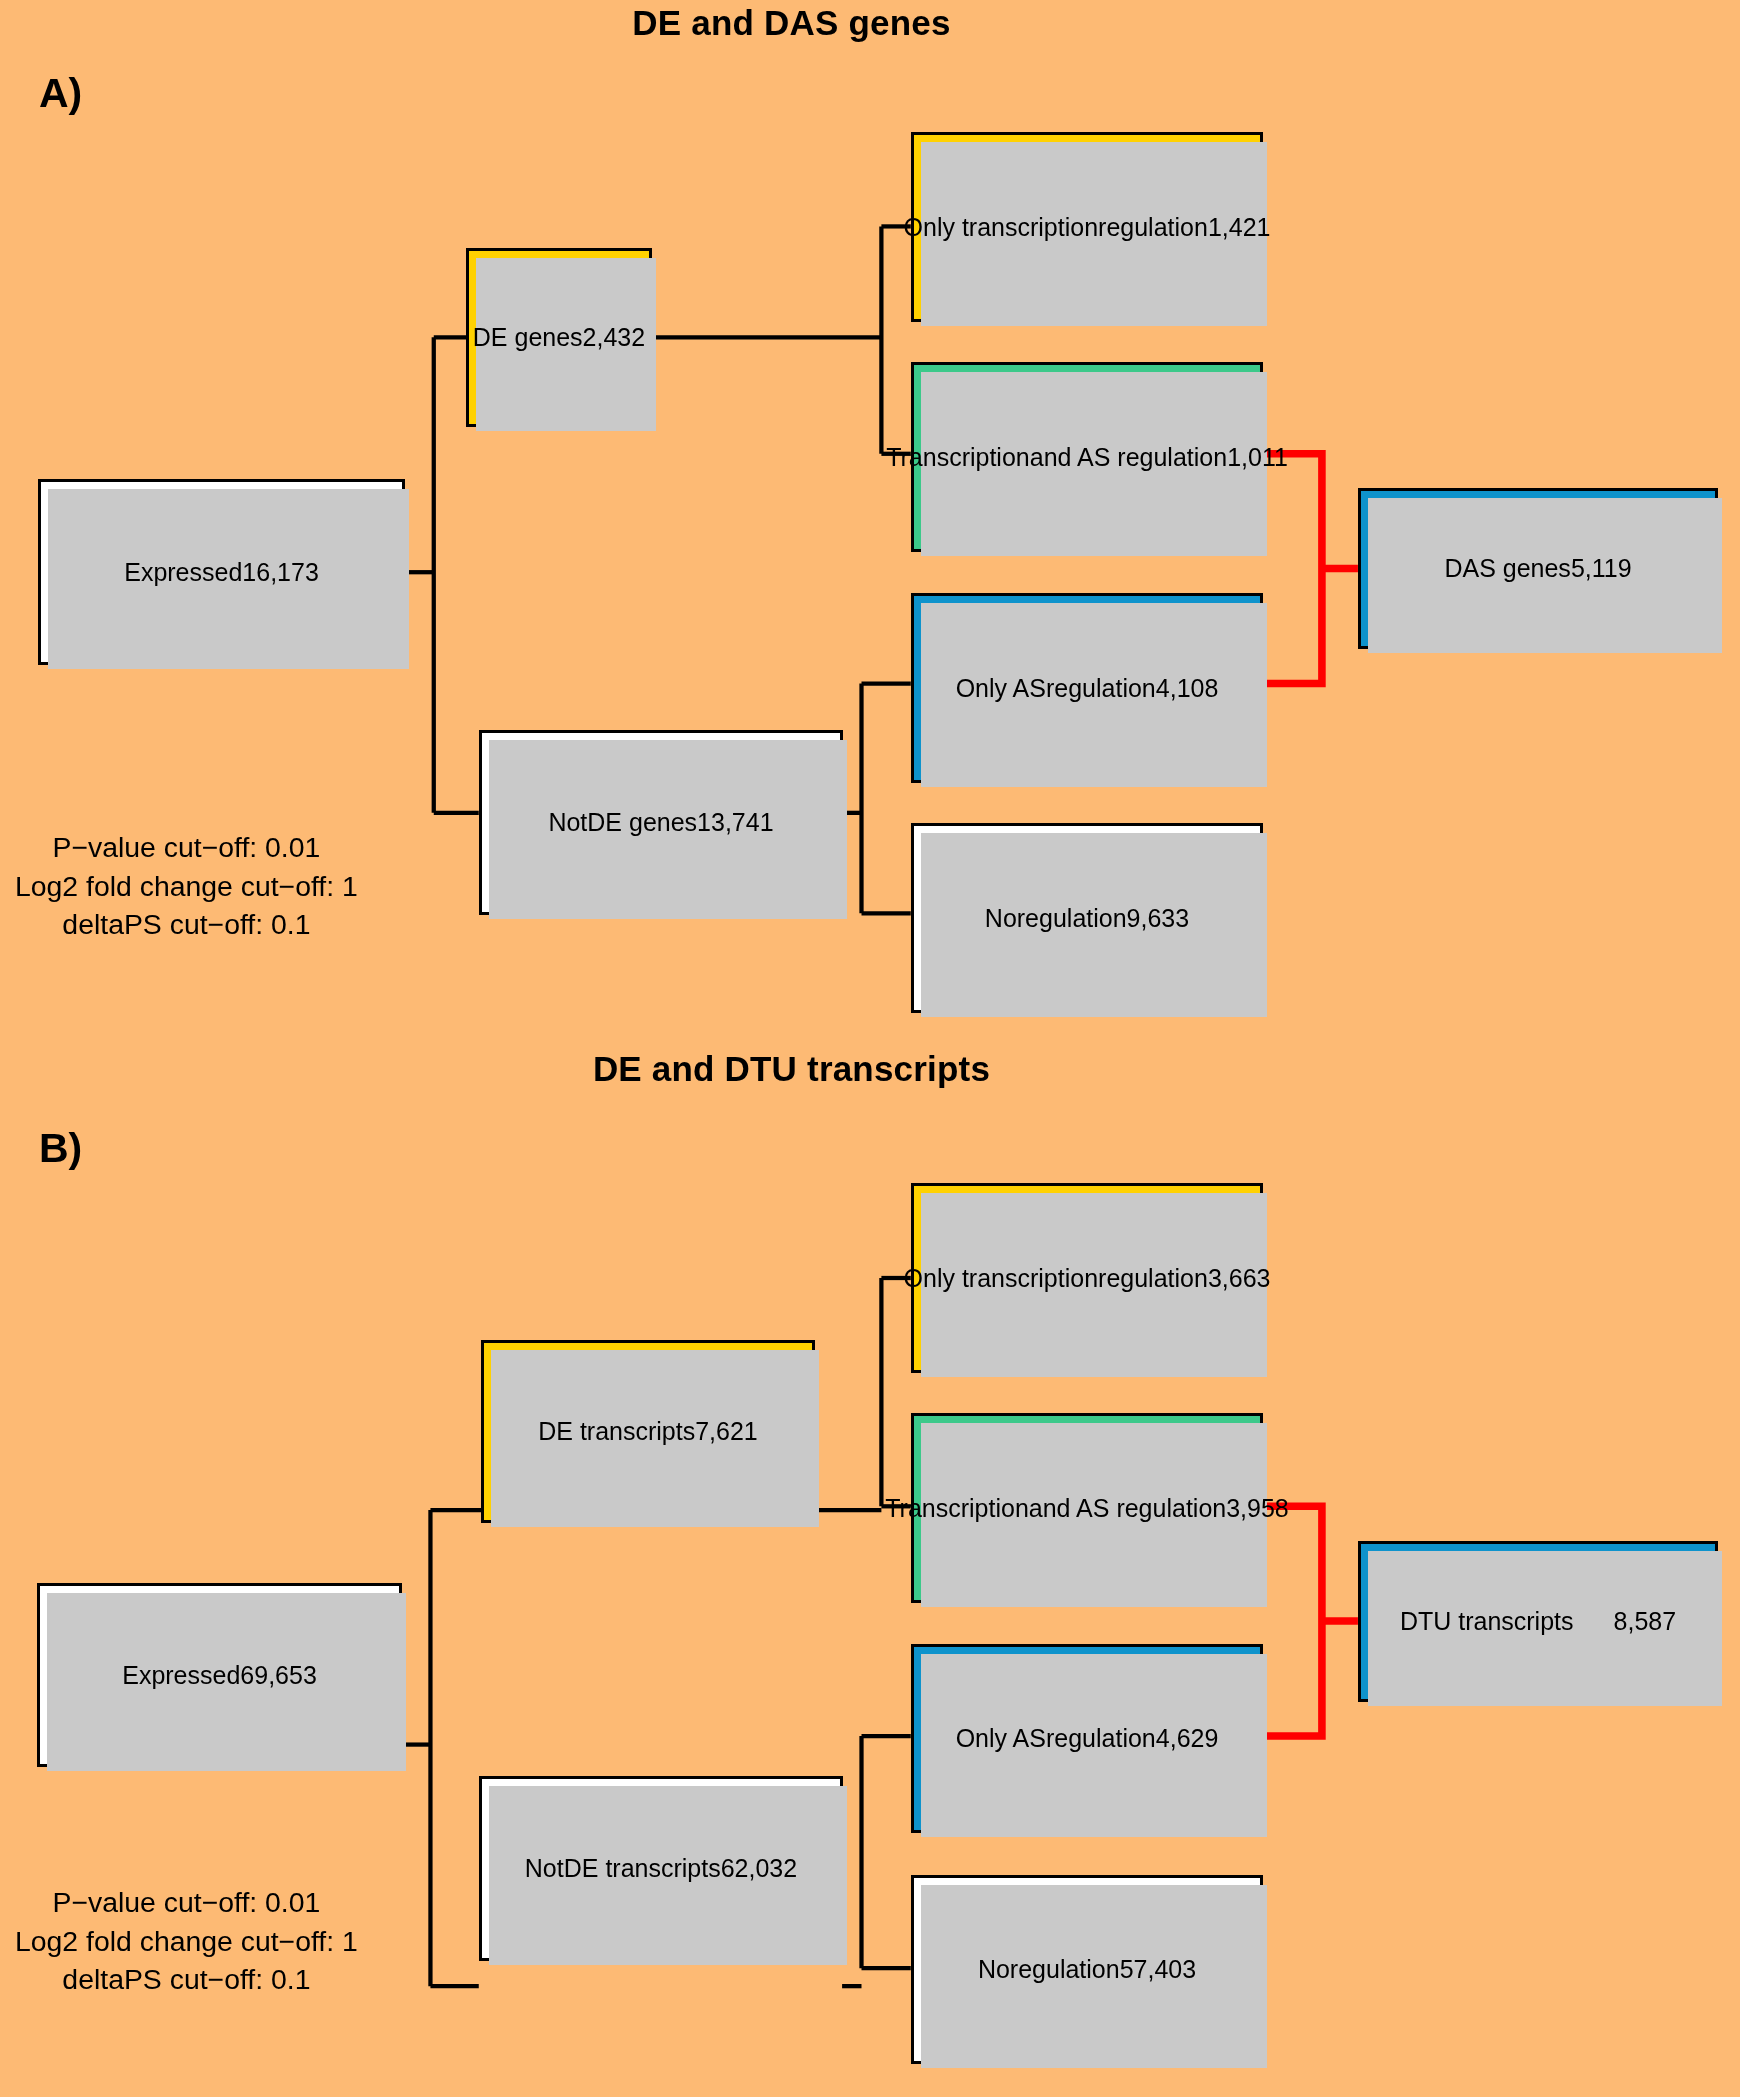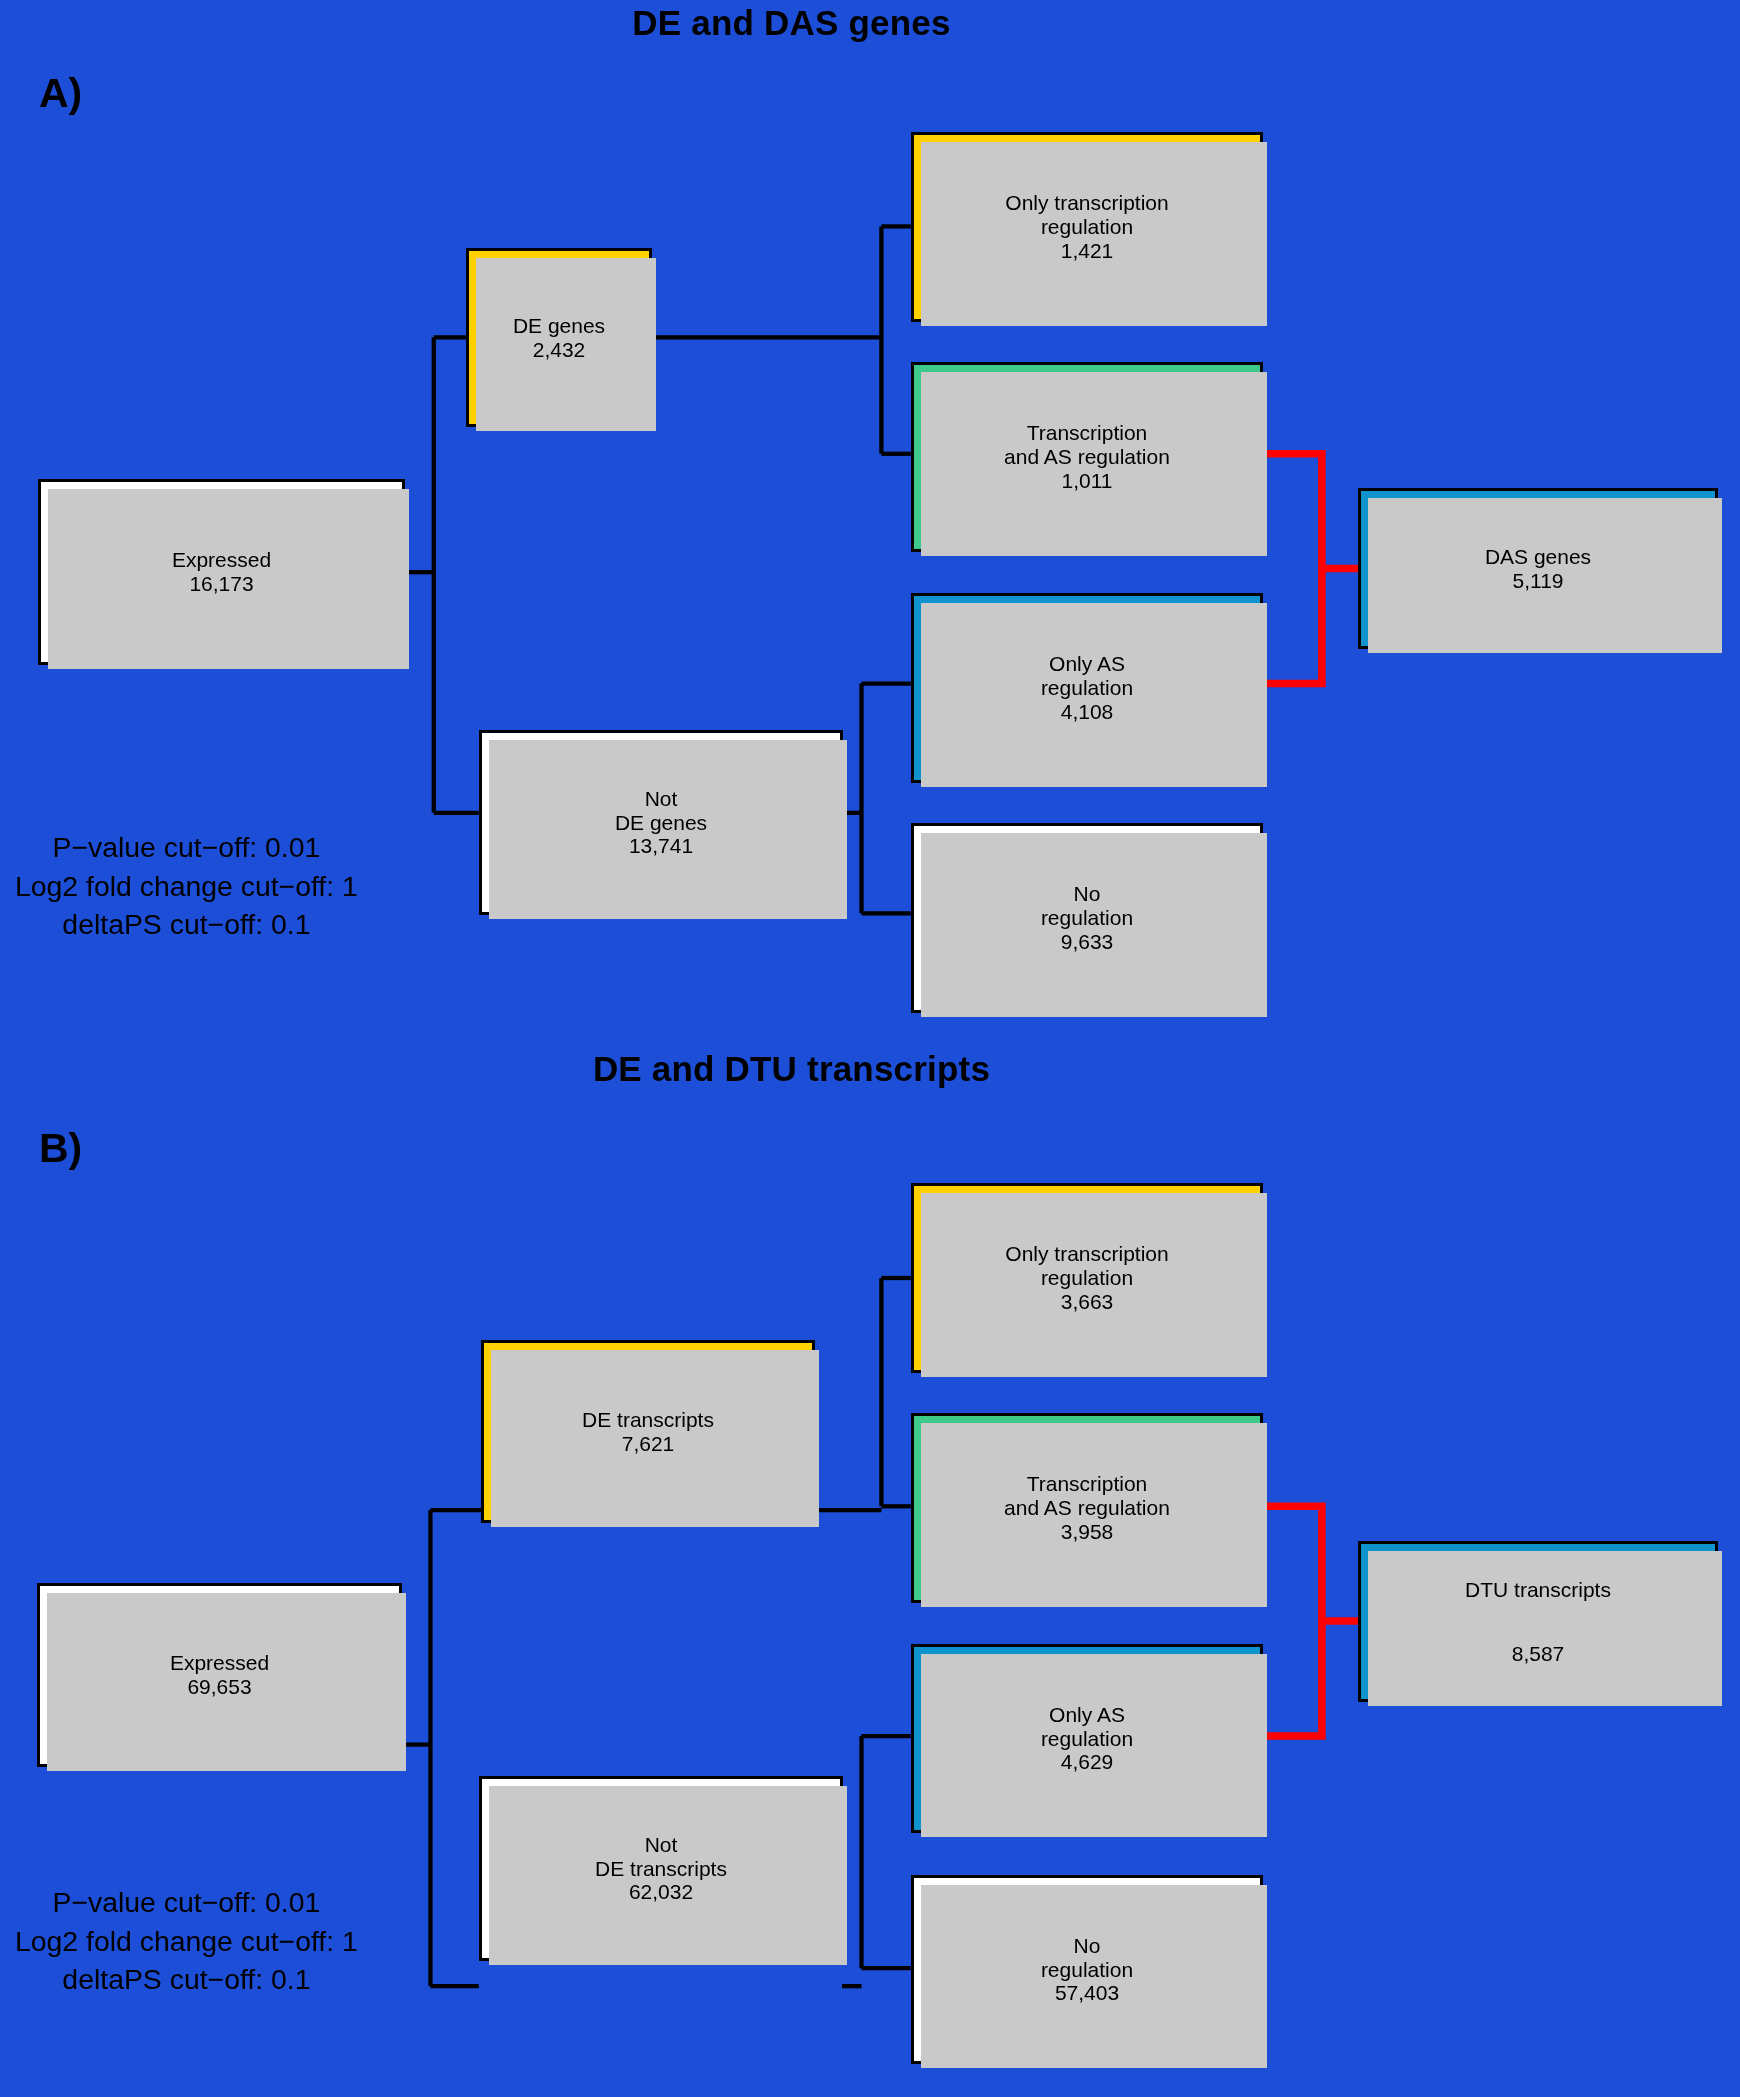--- a/index.html
+++ b/index.html
@@ -4,21 +4,21 @@
 <style>
   html,body{margin:0;padding:0;background:#fff;}
   body{
     font-family:"Liberation Sans","DejaVu Sans",sans-serif;
     color:#000;
   }
   #root{
     position:relative;
     width:1741px;
     height:2097px;
-    background:#1d4ed8;
+    background:#fdba74;
     overflow:hidden;
     text-decoration:underline;
   }
 
   
   .panel-title{
     position:absolute;
     font-weight:bold;
     font-size:35px;
     letter-spacing:0.2px;
@@ -34,25 +34,25 @@
     white-space:nowrap;
   }
 
   
   .node{
     position:absolute;
     box-sizing:border-box;
     border:3.3px solid #000000;
     background:#ffffff;
     display:flex;
-    flex-direction:column;
+    flex-direction:row;
     align-items:center;
     justify-content:center;
     text-align:center;
-    font-size:21px;
+    font-size:25px;
     line-height:1.14;
     z-index:3;
   }
   .node::after{
     content:"";
     position:absolute;
     left:6.6px;
     top:6.6px;
     right:-6.6px;
     bottom:-6.6px;

